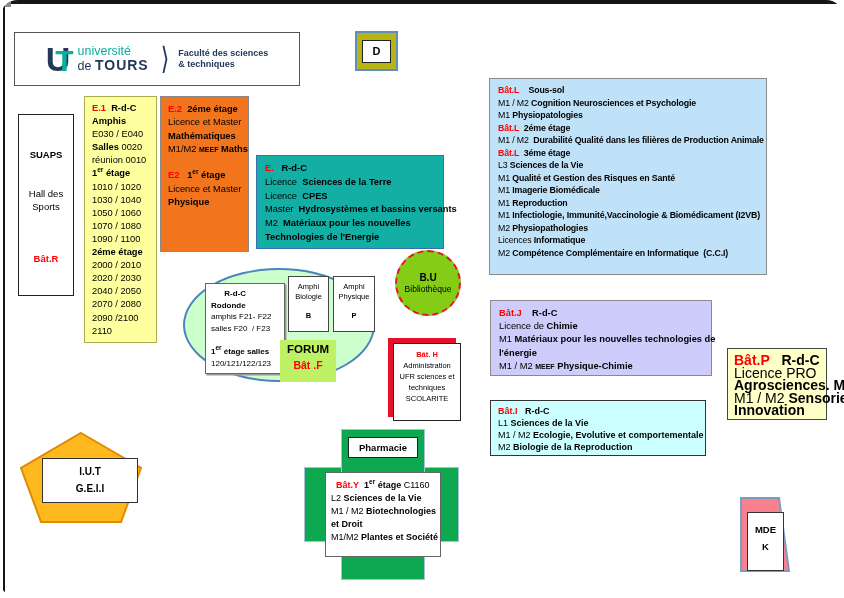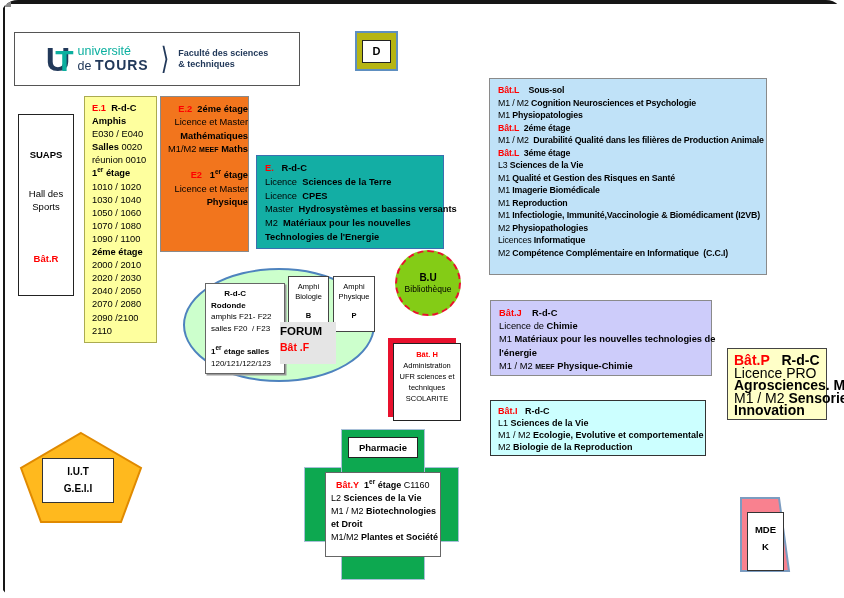--- a/index.html
+++ b/index.html
@@ -37,34 +37,34 @@
 
   .suaps{left:18px;top:114px;width:56px;height:182px;background:#fff;border:1.3px solid #222;
          text-align:center;font-size:9.5px;padding-top:33px;}
   .suaps .line{line-height:13px;}
 
   .e1{left:84px;top:96px;width:73px;height:247px;background:#FEFF9E;border:1px solid #ABAB50;
       padding:5px 0 0 7px;font-size:9.3px;}
   .e1 .line{line-height:13.1px;}
 
   .e2{left:160px;top:96px;width:89px;height:156px;background:#F2751D;border:1px solid #8a8a8a;
-      padding:6px 0 0 7px;font-size:9.3px;text-align:right;}
+      padding:6px 0 0 7px;font-size:9.3px;}
   .e2 .line{line-height:13.3px;}
 
   .e-teal{left:256px;top:155px;width:188px;height:94px;background:#13AEA4;border:1.5px solid #3B6FB0;
       padding:6px 0 0 8px;font-size:9.3px;}
   .e-teal .line{line-height:13.8px;}
 
   .batl{left:489px;top:78px;width:278px;height:197px;background:#C0E2F8;border:1px solid #8a8a8a;
       padding:5px 0 0 8px;font-size:8.8px;letter-spacing:-0.15px;}
   .batl .line{line-height:12.5px;}
 
   .forum-ellipse{left:183px;top:268px;width:192px;height:114px;background:#CCFFCC;
       border:2px solid #4E83BE;border-radius:50%;}
-  .forum-label{left:280px;top:322px;width:56px;height:42px;background:#e5e5e5;}
+  .forum-label{left:280px;top:340px;width:56px;height:42px;background:#bef264;text-align:center;}
   .forum-label .fl1{font-size:11.5px;font-weight:700;line-height:18px;}
   .forum-label .fl2{font-size:10.5px;font-weight:700;color:#FF0000;line-height:14px;}
 
   .rotonde{left:205px;top:283px;width:80px;height:91px;background:#fff;border:1px solid #666;
       box-shadow:1.5px 1.5px 0 #999;padding:4px 0 0 5px;font-size:8px;}
   .rotonde .line{line-height:11.6px;}
 
   .amphi{background:#fff;border:1px solid #444;text-align:center;font-size:7.5px;padding-top:5px;}
   .amphi .line{line-height:9.5px;}
   .amphi-b{left:288px;top:276px;width:41px;height:56px;}
@@ -96,21 +96,21 @@
   .cross-v{left:341px;top:429px;width:84px;height:151px;}
   .cross-h{left:304px;top:467px;width:155px;height:75px;}
 
   .pharmacie{left:348px;top:437px;width:70px;height:21px;background:#fff;border:1.3px solid #222;
       display:flex;align-items:center;justify-content:center;font-size:9.5px;font-weight:700;}
 
   .baty{left:325px;top:472px;width:116px;height:85px;background:#fff;border:1px solid #666;
       padding:6px 0 0 5px;font-size:9px;}
   .baty .line{line-height:13px;}
 
-  .iut-inner{left:42px;top:458px;width:72px;height:45px;background:#fff;border:1.3px solid #333;
+  .iut-inner{left:42px;top:458px;width:96px;height:45px;background:#fff;border:1.3px solid #333;
       text-align:center;font-size:10px;font-weight:700;padding-top:4px;}
   .iut-inner .line{line-height:17px;}
 
   .mde-inner{left:747px;top:512px;width:37px;height:59px;background:#fff;border:1.5px solid #333;
       text-align:center;font-size:9.5px;font-weight:700;padding-top:8px;}
   .mde-inner .line{line-height:17px;}
 
   svg{display:block;}
 </style>
 </head>

